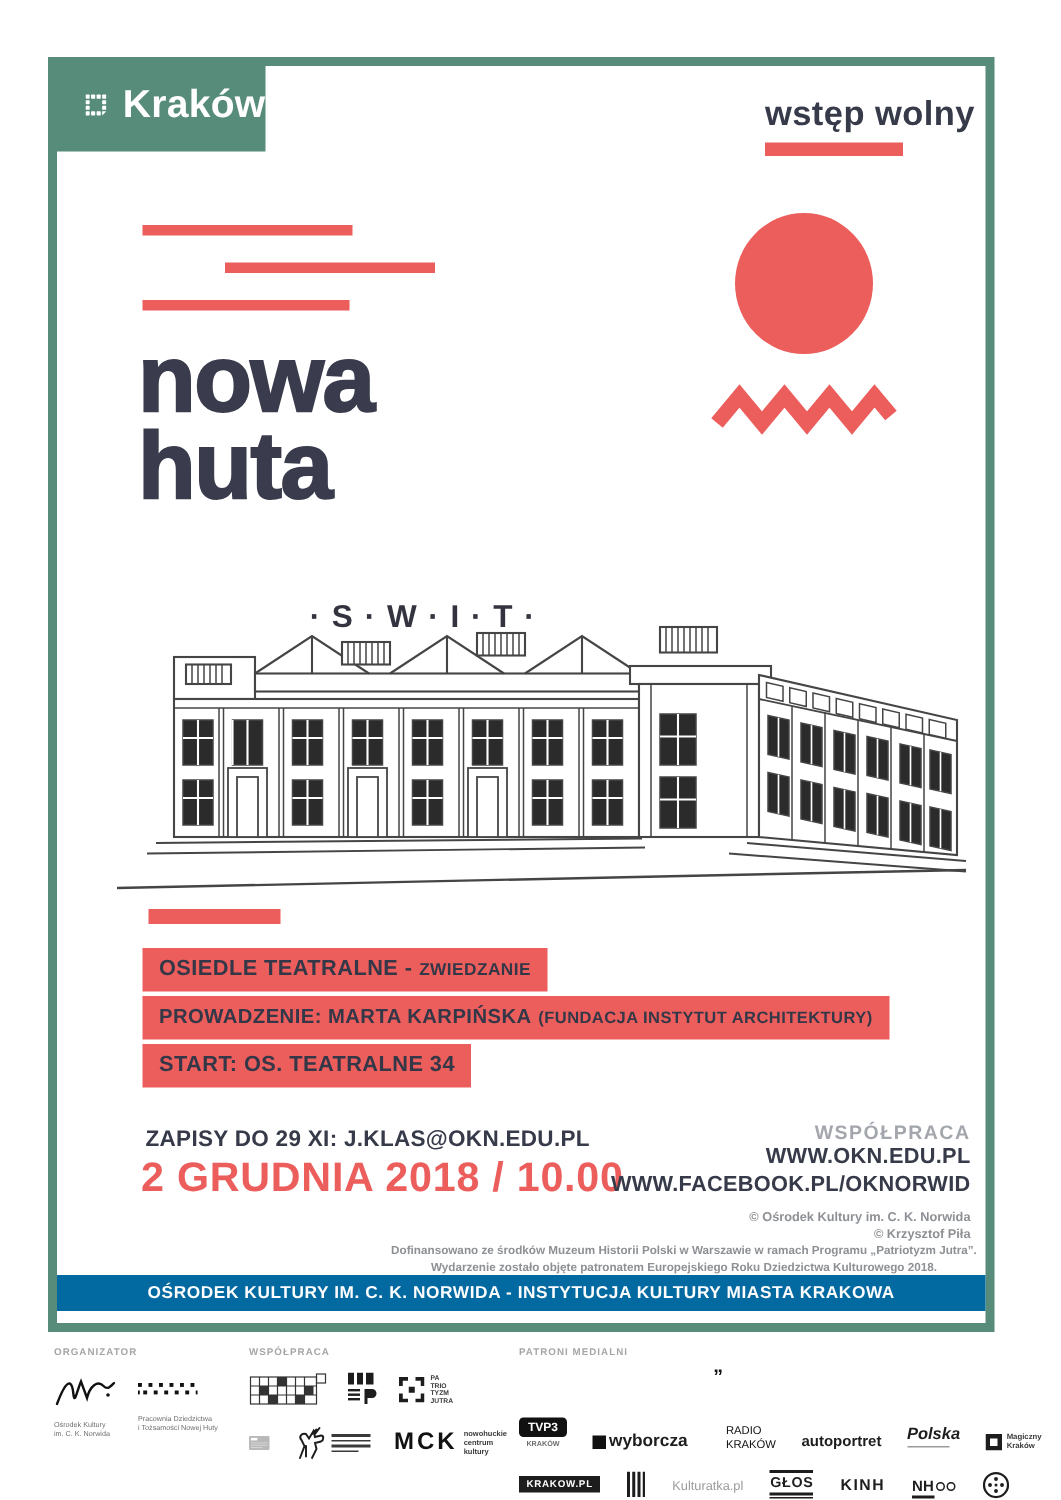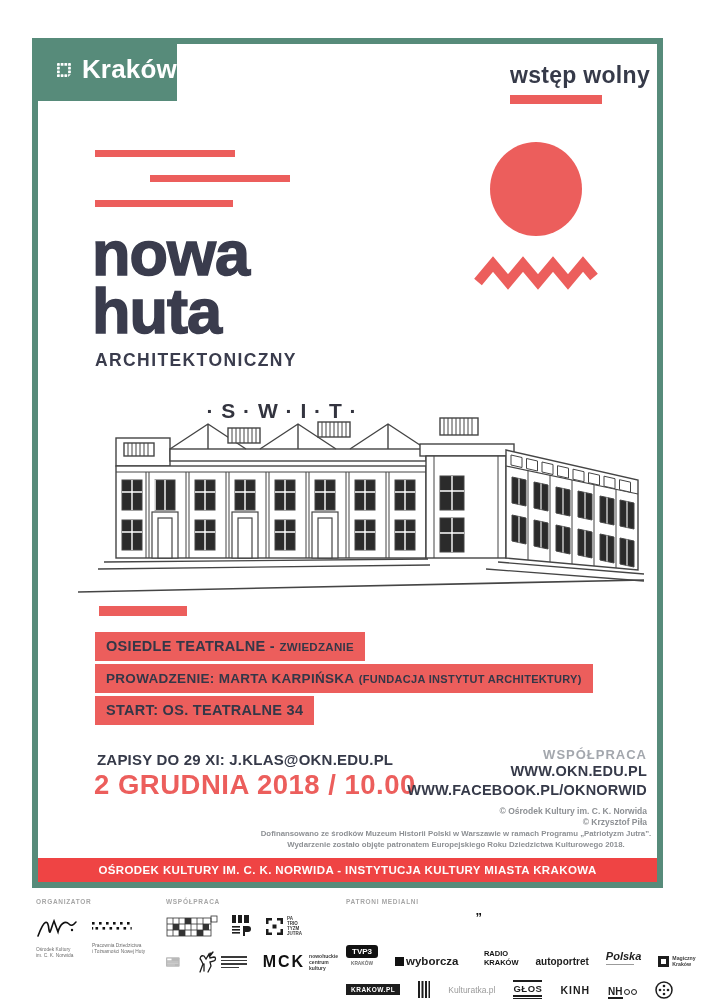--- a/index.html
+++ b/index.html
@@ -7,21 +7,21 @@
     width:707px;height:1000px;position:relative;background:#ffffff;
     font-family:"Liberation Sans", sans-serif;color:#3a3d4c;overflow:hidden;
   }
   .abs{position:absolute;}
   
   .frame{
     left:32px;top:38px;width:631px;height:850px;
     border:6px solid #578b7a;box-sizing:border-box;background:#fff;
   }
   .bottombar{
-    left:0;right:0;bottom:0;height:24px;background:#ef4444;
+    left:0;right:0;bottom:8px;height:24px;background:#0369a1;
     color:#fdfdfd;font-size:11.5px;font-weight:bold;letter-spacing:.4px;
     line-height:24px;text-align:center;
   }
   
   .brandbox{
     left:32px;top:38px;width:145px;height:63px;background:#578b7a;
     display:flex;align-items:center;gap:11px;box-sizing:border-box;padding-left:25px;
   }
   .brandbox .brandtxt{color:#fff;font-size:26px;font-weight:bold;letter-spacing:.2px;}
   .freeentry{right:57px;top:62px;text-align:left;}
@@ -104,21 +104,20 @@
 <div class="abs redcircle"></div>
 <svg class="abs" style="left:474px;top:252px;" width="124" height="40" viewBox="0 0 124 40">
   <polyline points="4,30 19,12 34,30 49,12 64,30 79,12 94,30 109,12 120,25" fill="none" stroke="#ec5e5c" stroke-width="10"></polyline>
 </svg>
 
 <div class="abs title">
   <div>nowa</div>
   <div>huta</div>
 </div>
 <div class="abs subtitle">
-  <div>ARCHITEKTONICZNY</div>
 </div>
 
 <svg class="abs" style="left:78px;top:392px;" width="572" height="212" viewBox="0 0 572 212">
   <g stroke="#454545" stroke-width="1.4" fill="#ffffff">
 
     <rect x="38" y="46" width="54" height="28"></rect>
     <rect x="46" y="51" width="30" height="13"></rect>
     <path d="M50 51v13M54 51v13M58 51v13M62 51v13M66 51v13M70 51v13" stroke-width="1"></path>
 
     <rect x="92" y="57" width="256" height="12"></rect>
@@ -373,21 +372,21 @@
     <div style="text-align:center;">
       <div class="tvpbox">TVP3</div>
       <div class="cap" style="font-weight:bold;">KRAKÓW</div>
     </div>
     <div style="display:flex;align-items:center;gap:2px;">
       <span style="width:9px;height:9px;background:#111;display:inline-block;"></span>
       <span class="logo-dark" style="font-size:11.5px;font-weight:bold;">wyborcza</span>
     </div>
     <div style="display:flex;align-items:flex-start;gap:2px;">
       <span style="font-size:13px;font-weight:bold;color:#111;line-height:8px;">”</span>
-      <div style="font-size:7.5px;line-height:8.5px;font-weight:bold;color:#111;margin-top:36px;">
+      <div style="font-size:7.5px;line-height:8.5px;font-weight:normal;color:#111;margin-top:36px;">
         <div>RADIO</div>
         <div>KRAKÓW</div>
       </div>
     </div>
     <div class="logo-dark" style="font-size:10px;font-weight:bold;margin-top:32px;">autoportret</div>
     <div>
       <div class="logo-dark" style="font-size:11px;font-weight:bold;font-style:italic;">Polska</div>
       <div class="minibar" style="width:28px;"></div>
     </div>
     <div style="display:flex;gap:3px;align-items:center;">

